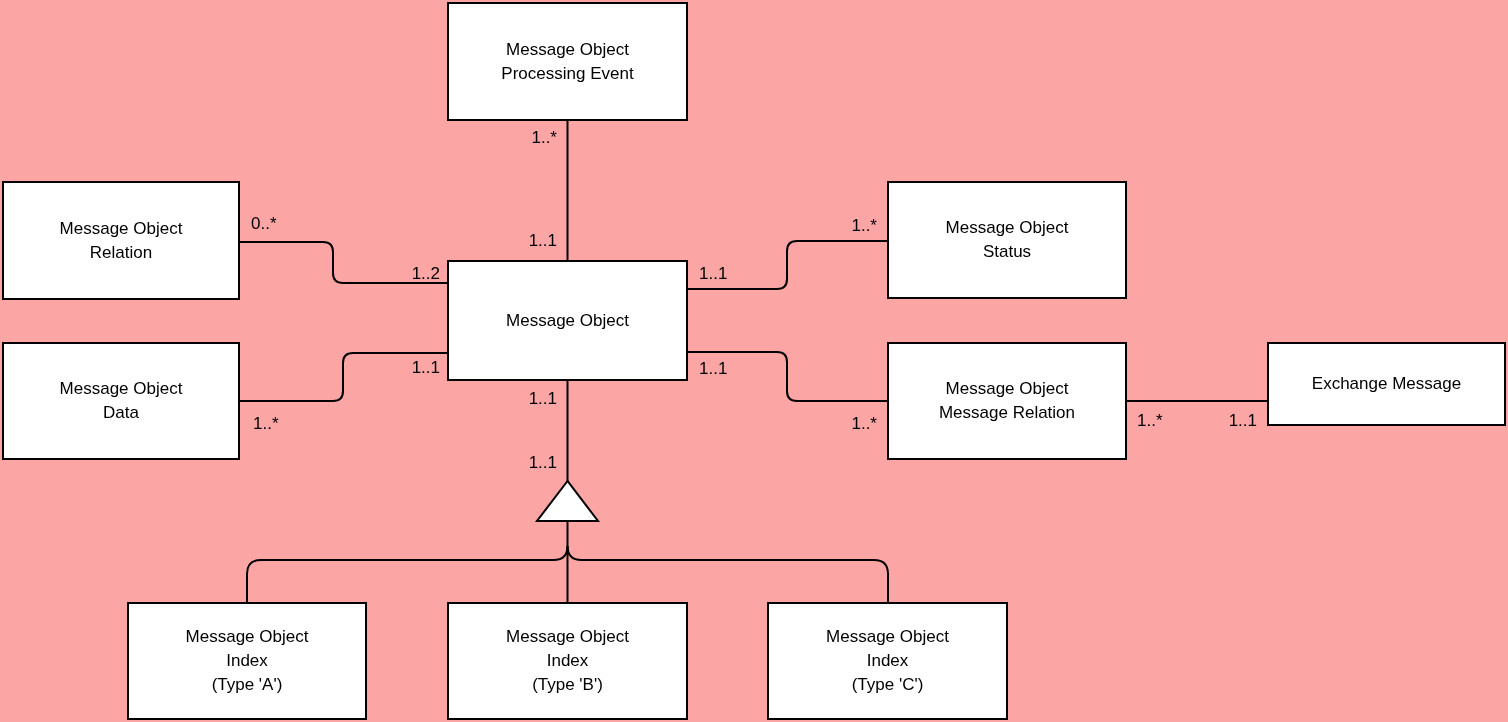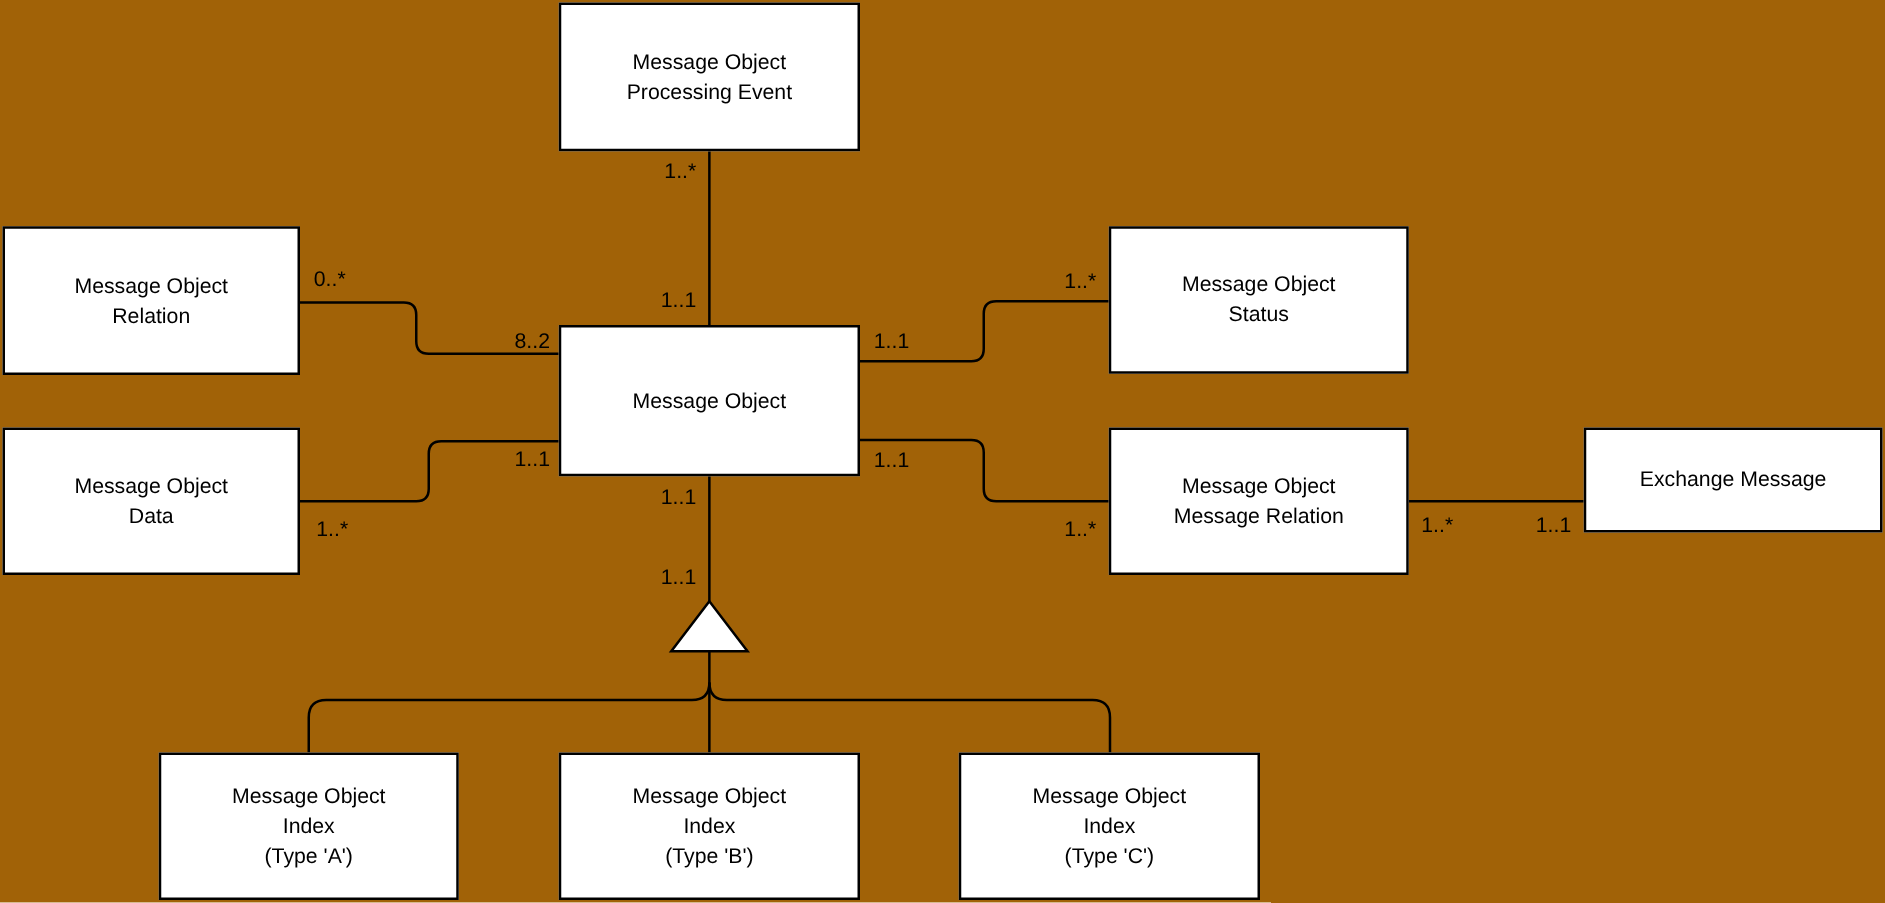--- a/index.html
+++ b/index.html
@@ -5,21 +5,21 @@
   html, body {
     margin: 0;
     padding: 0;
     background: #ffffff;
     font-family: "Liberation Sans", sans-serif;
   }
   .canvas {
     position: relative;
     width: 1508px;
     height: 722px;
-    background: #a16207;
+    background: #fca5a5;
     overflow: hidden;
   }
   .wires {
     position: absolute;
     left: 0;
     top: 0;
     width: 1508px;
     height: 722px;
   }
   .node {
@@ -93,21 +93,21 @@
 (Type 'B')</div>
 
   <div class="node" style="left:767px; top:602px; width:241px; height:118px;">Message Object
 Index
 (Type 'C')</div>
 
   <span class="mult align-right" style="right:951px; top:137px;">1..*</span>
   <span class="mult align-right" style="right:951px; top:240px;">1..1</span>
 
   <span class="mult" style="left:251px; top:223px;">0..*</span>
-  <span class="mult align-right" style="right:1068px; top:273px;">8..2</span>
+  <span class="mult align-right" style="right:1068px; top:273px;">1..2</span>
 
   <span class="mult" style="left:253px; top:423px;">1..*</span>
   <span class="mult align-right" style="right:1068px; top:367px;">1..1</span>
 
   <span class="mult" style="left:699px; top:273px;">1..1</span>
   <span class="mult align-right" style="right:631px; top:225px;">1..*</span>
 
   <span class="mult" style="left:699px; top:368px;">1..1</span>
   <span class="mult align-right" style="right:631px; top:423px;">1..*</span>
 

